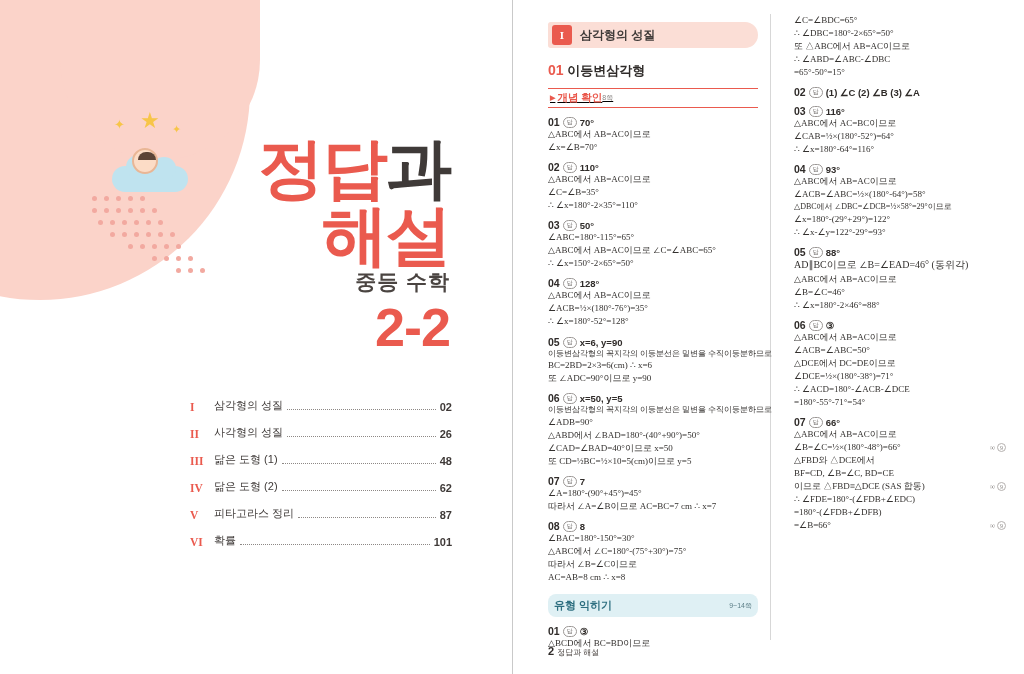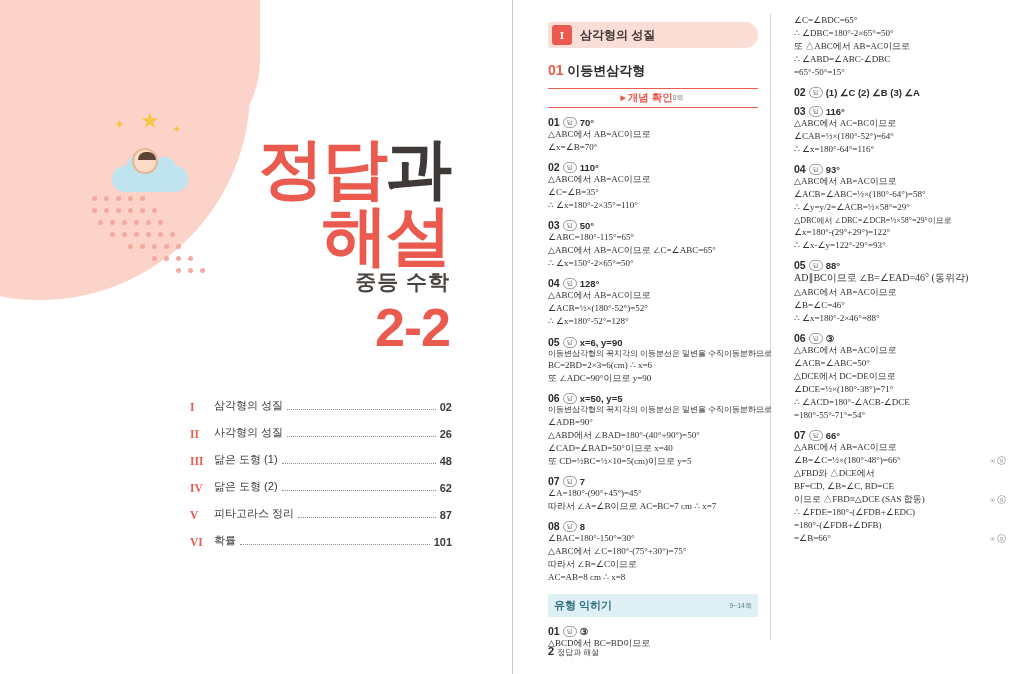--- a/index.html
+++ b/index.html
@@ -107,31 +107,31 @@
     width:20px; height:20px; background:#ea5a4e; color:#fff;
     border-radius:3px; font-family:"Liberation Serif", serif;
     font-size:11px; font-weight:bold; display:flex; align-items:center; justify-content:center;
   }
   .chap-title { font-family:"Liberation Sans", sans-serif; font-size:12px; font-weight:bold; color:#3f3a38; }
 
   .sec-head { font-family:"Liberation Sans", sans-serif; font-size:13px; font-weight:bold; color:#2f2b29; margin:4px 0 8px 0; }
   .sec-head .n { color:#ea5a4e; font-size:14px; }
 
   .sub-bar {
-    display:flex; align-items:center; justify-content:center;
+    display:flex; align-items:center; justify-content:flex-start;
     border-top:1.4px solid #ea5a4e; border-bottom:1.4px solid #ea5a4e;
-    padding:2px 4px 2px 2px; margin:8px 0 8px 0;
+    padding:2px 4px 2px 2px; margin:8px 0 8px 0;text-decoration:underline;
   }
   .sub-bar .lab { font-family:"Liberation Sans", sans-serif; font-size:10.5px; font-weight:bold; color:#ea5a4e; }
   .sub-bar .lab:before { content:"\25B6"; font-size:7px; margin-right:2px; vertical-align:1px; }
   .sub-bar .pg { font-family:"Liberation Sans", sans-serif; font-size:7px; color:#8a8684; }
 
   .sub-bar2 {
     display:flex; align-items:center; justify-content:space-between;
-    background:#dff0f4; border-radius:1px; padding:4px 6px; margin:10px 0 8px 0;
+    background:#dff0f4; border-radius:8px; padding:4px 6px; margin:10px 0 8px 0;
   }
   .sub-bar2 .lab { font-family:"Liberation Sans", sans-serif; font-size:11px; font-weight:bold; color:#2e6f80; }
   .sub-bar2 .pg { font-family:"Liberation Sans", sans-serif; font-size:7px; color:#5d7f88; }
 
   .qnum {
     font-family:"Liberation Sans", sans-serif; font-weight:bold;
     font-size:10.5px; color:#2f2b29; margin-top:7px;
   }
   .qnum .ans-chip {
     display:inline-block; border:1px solid #9b9795; border-radius:7px;
@@ -289,37 +289,37 @@
       <div>
         <div class="qnum"><span>03</span><span class="ans-chip">답</span><span class="val">50°</span></div>
         <div class="line">∠ABC=180°-115°=65°</div>
         <div class="line">△ABC에서 AB=AC이므로 ∠C=∠ABC=65°</div>
         <div class="line">∴ ∠x=150°-2×65°=50°</div>
       </div>
 
       <div>
         <div class="qnum"><span>04</span><span class="ans-chip">답</span><span class="val">128°</span></div>
         <div class="line">△ABC에서 AB=AC이므로</div>
-        <div class="line">∠ACB=½×(180°-52°)=52°</div>
+        <div class="line">∠ACB=½×(180°-76°)=35°</div>
         <div class="line">∴ ∠x=180°-52°=128°</div>
       </div>
 
       <div>
         <div class="qnum"><span>05</span><span class="ans-chip">답</span><span class="val">x=6, y=90</span></div>
         <div class="line" style="font-size:8px">이등변삼각형의 꼭지각의 이등분선은 밑변을 수직이등분하므로</div>
         <div class="line">BC=2BD=2×3=6(cm)   ∴ x=6</div>
         <div class="line">또 ∠ADC=90°이므로 y=90</div>
       </div>
 
       <div>
         <div class="qnum"><span>06</span><span class="ans-chip">답</span><span class="val">x=50, y=5</span></div>
         <div class="line" style="font-size:8px">이등변삼각형의 꼭지각의 이등분선은 밑변을 수직이등분하므로</div>
         <div class="line">∠ADB=90°</div>
         <div class="line">△ABD에서 ∠BAD=180°-(40°+90°)=50°</div>
-        <div class="line">∠CAD=∠BAD=50°이므로 x=40</div>
+        <div class="line">∠CAD=∠BAD=40°이므로 x=50</div>
         <div class="line">또 CD=½BC=½×10=5(cm)이므로 y=5</div>
       </div>
 
       <div>
         <div class="qnum"><span>07</span><span class="ans-chip">답</span><span class="val">7</span></div>
         <div class="line">∠A=180°-(90°+45°)=45°</div>
         <div class="line">따라서 ∠A=∠B이므로 AC=BC=7 cm   ∴ x=7</div>
       </div>
 
       <div>
@@ -359,21 +359,20 @@
         <div class="qnum"><span>03</span><span class="ans-chip">답</span><span class="val">116°</span></div>
         <div class="line">△ABC에서 AC=BC이므로</div>
         <div class="line">∠CAB=½×(180°-52°)=64°</div>
         <div class="line">∴ ∠x=180°-64°=116°</div>
       </div>
 
       <div>
         <div class="qnum"><span>04</span><span class="ans-chip">답</span><span class="val">93°</span></div>
         <div class="line">△ABC에서 AB=AC이므로</div>
         <div class="line">∠ACB=∠ABC=½×(180°-64°)=58°</div>
-        <div class="line">∴ ∠y=y/2=∠ACB=½×58°=29°</div>
         <div class="line" style="font-size:8px">△DBC에서 ∠DBC=∠DCB=½×58°=29°이므로</div>
         <div class="line">∠x=180°-(29°+29°)=122°</div>
         <div class="line">∴ ∠x-∠y=122°-29°=93°</div>
       </div>
 
       <div>
         <div class="qnum"><span>05</span><span class="ans-chip">답</span><span class="val">88°</span></div>
         <div class="line" style="font-size:10px">AD∥BC이므로 ∠B=∠EAD=46° (동위각)</div>
         <div class="line">△ABC에서 AB=AC이므로</div>
         <div class="line">∠B=∠C=46°</div>

